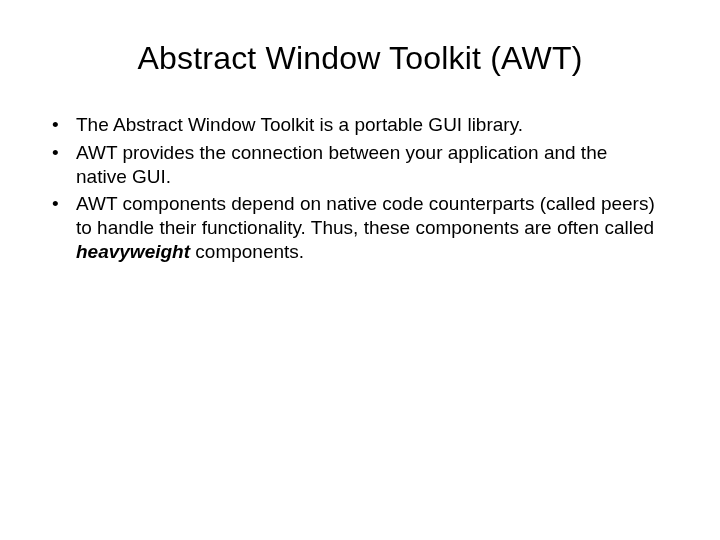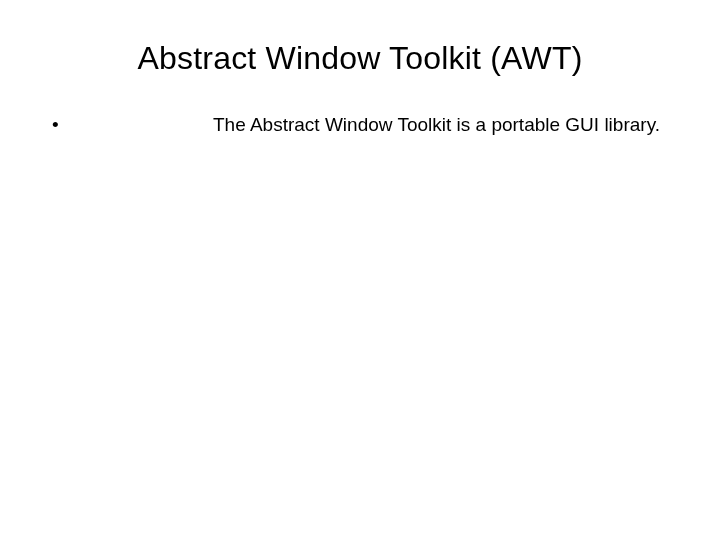--- a/index.html
+++ b/index.html
@@ -28,21 +28,20 @@
     list-style: none;
     margin: 0;
     padding: 0 20px 0 4px;
   }
   ul.bullets > li {
     position: relative;
     padding-left: 32px;
     font-size: 19px;
     line-height: 1.25;
     margin-bottom: 4px;
-    text-align: right;
   }
   ul.bullets > li::before {
     content: "•";
     position: absolute;
     left: 8px;
     top: 0;
     font-size: 19px;
   }
   .bold-italic {
     font-weight: bold;
@@ -51,14 +50,20 @@
 </style>
 </head>
 <body>
 
 <div class="slide">
   <h1 class="title">Abstract Window Toolkit (AWT)</h1>
   <ul class="bullets">
     <li>
       <span>The Abstract Window Toolkit is a portable GUI library.</span>
     </li>
+    <li>
+      <span>AWT provides the connection between your application and the native GUI.</span>
+    </li>
+    <li>
+      <span>AWT components depend on native code counterparts (called peers) to handle their functionality.  Thus, these components are often called </span><span class="bold-italic">heavyweight</span><span> components.</span>
+    </li>
   </ul>
 </div>
 
 </body></html>

